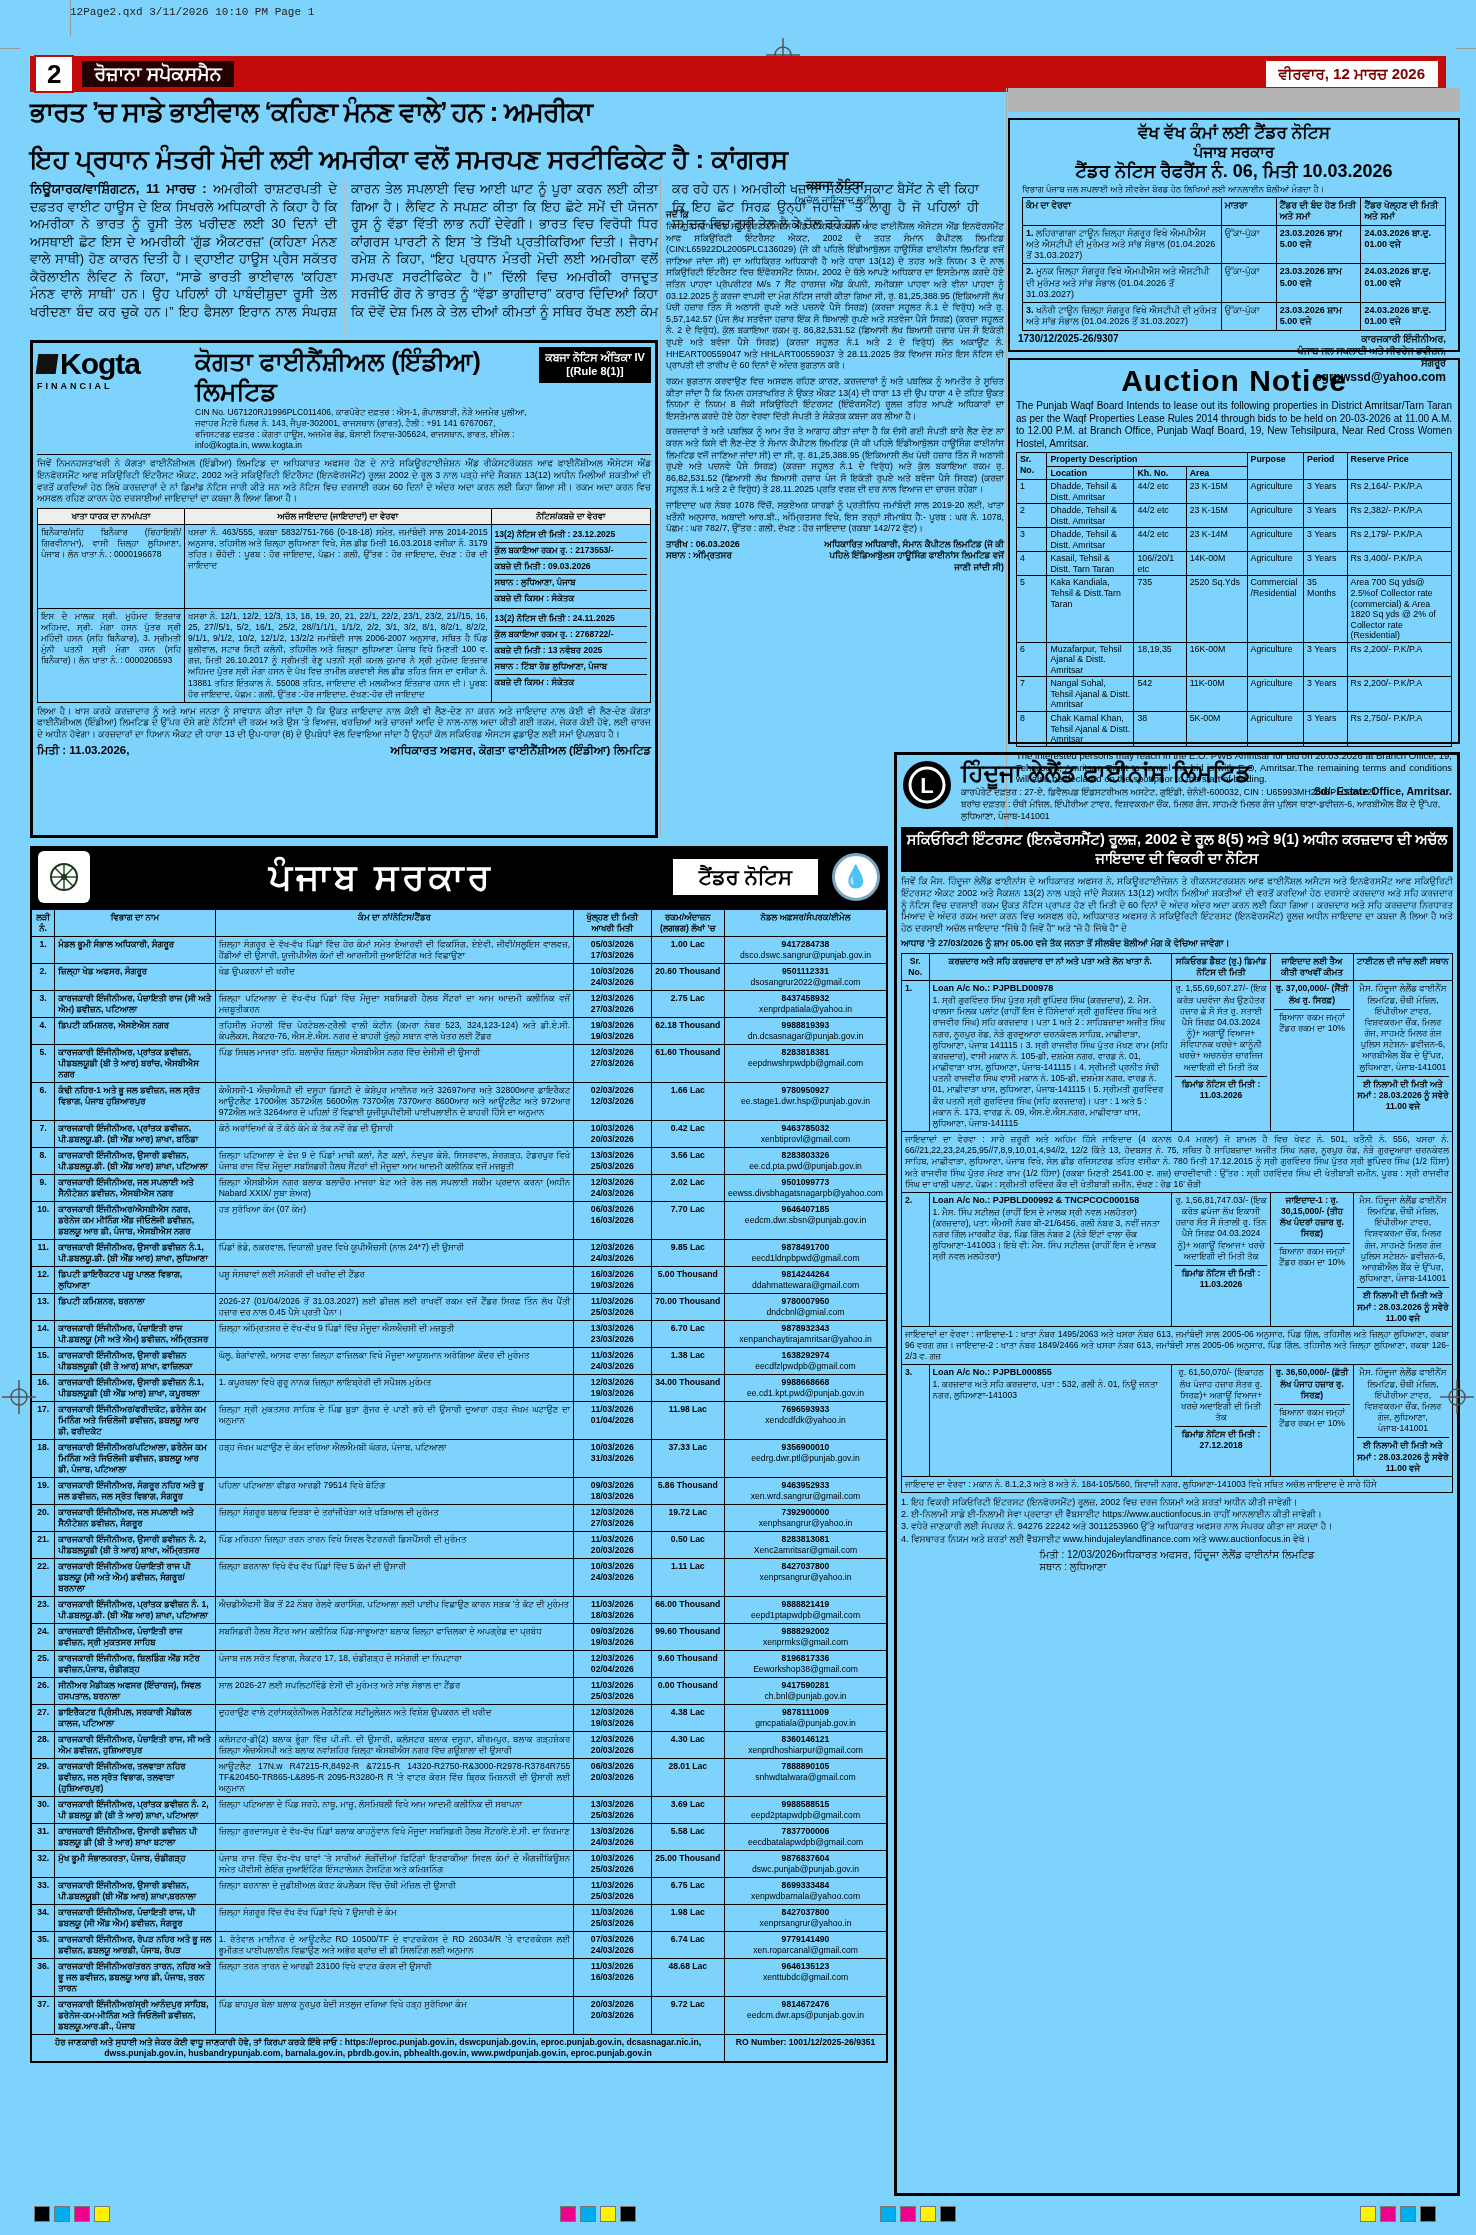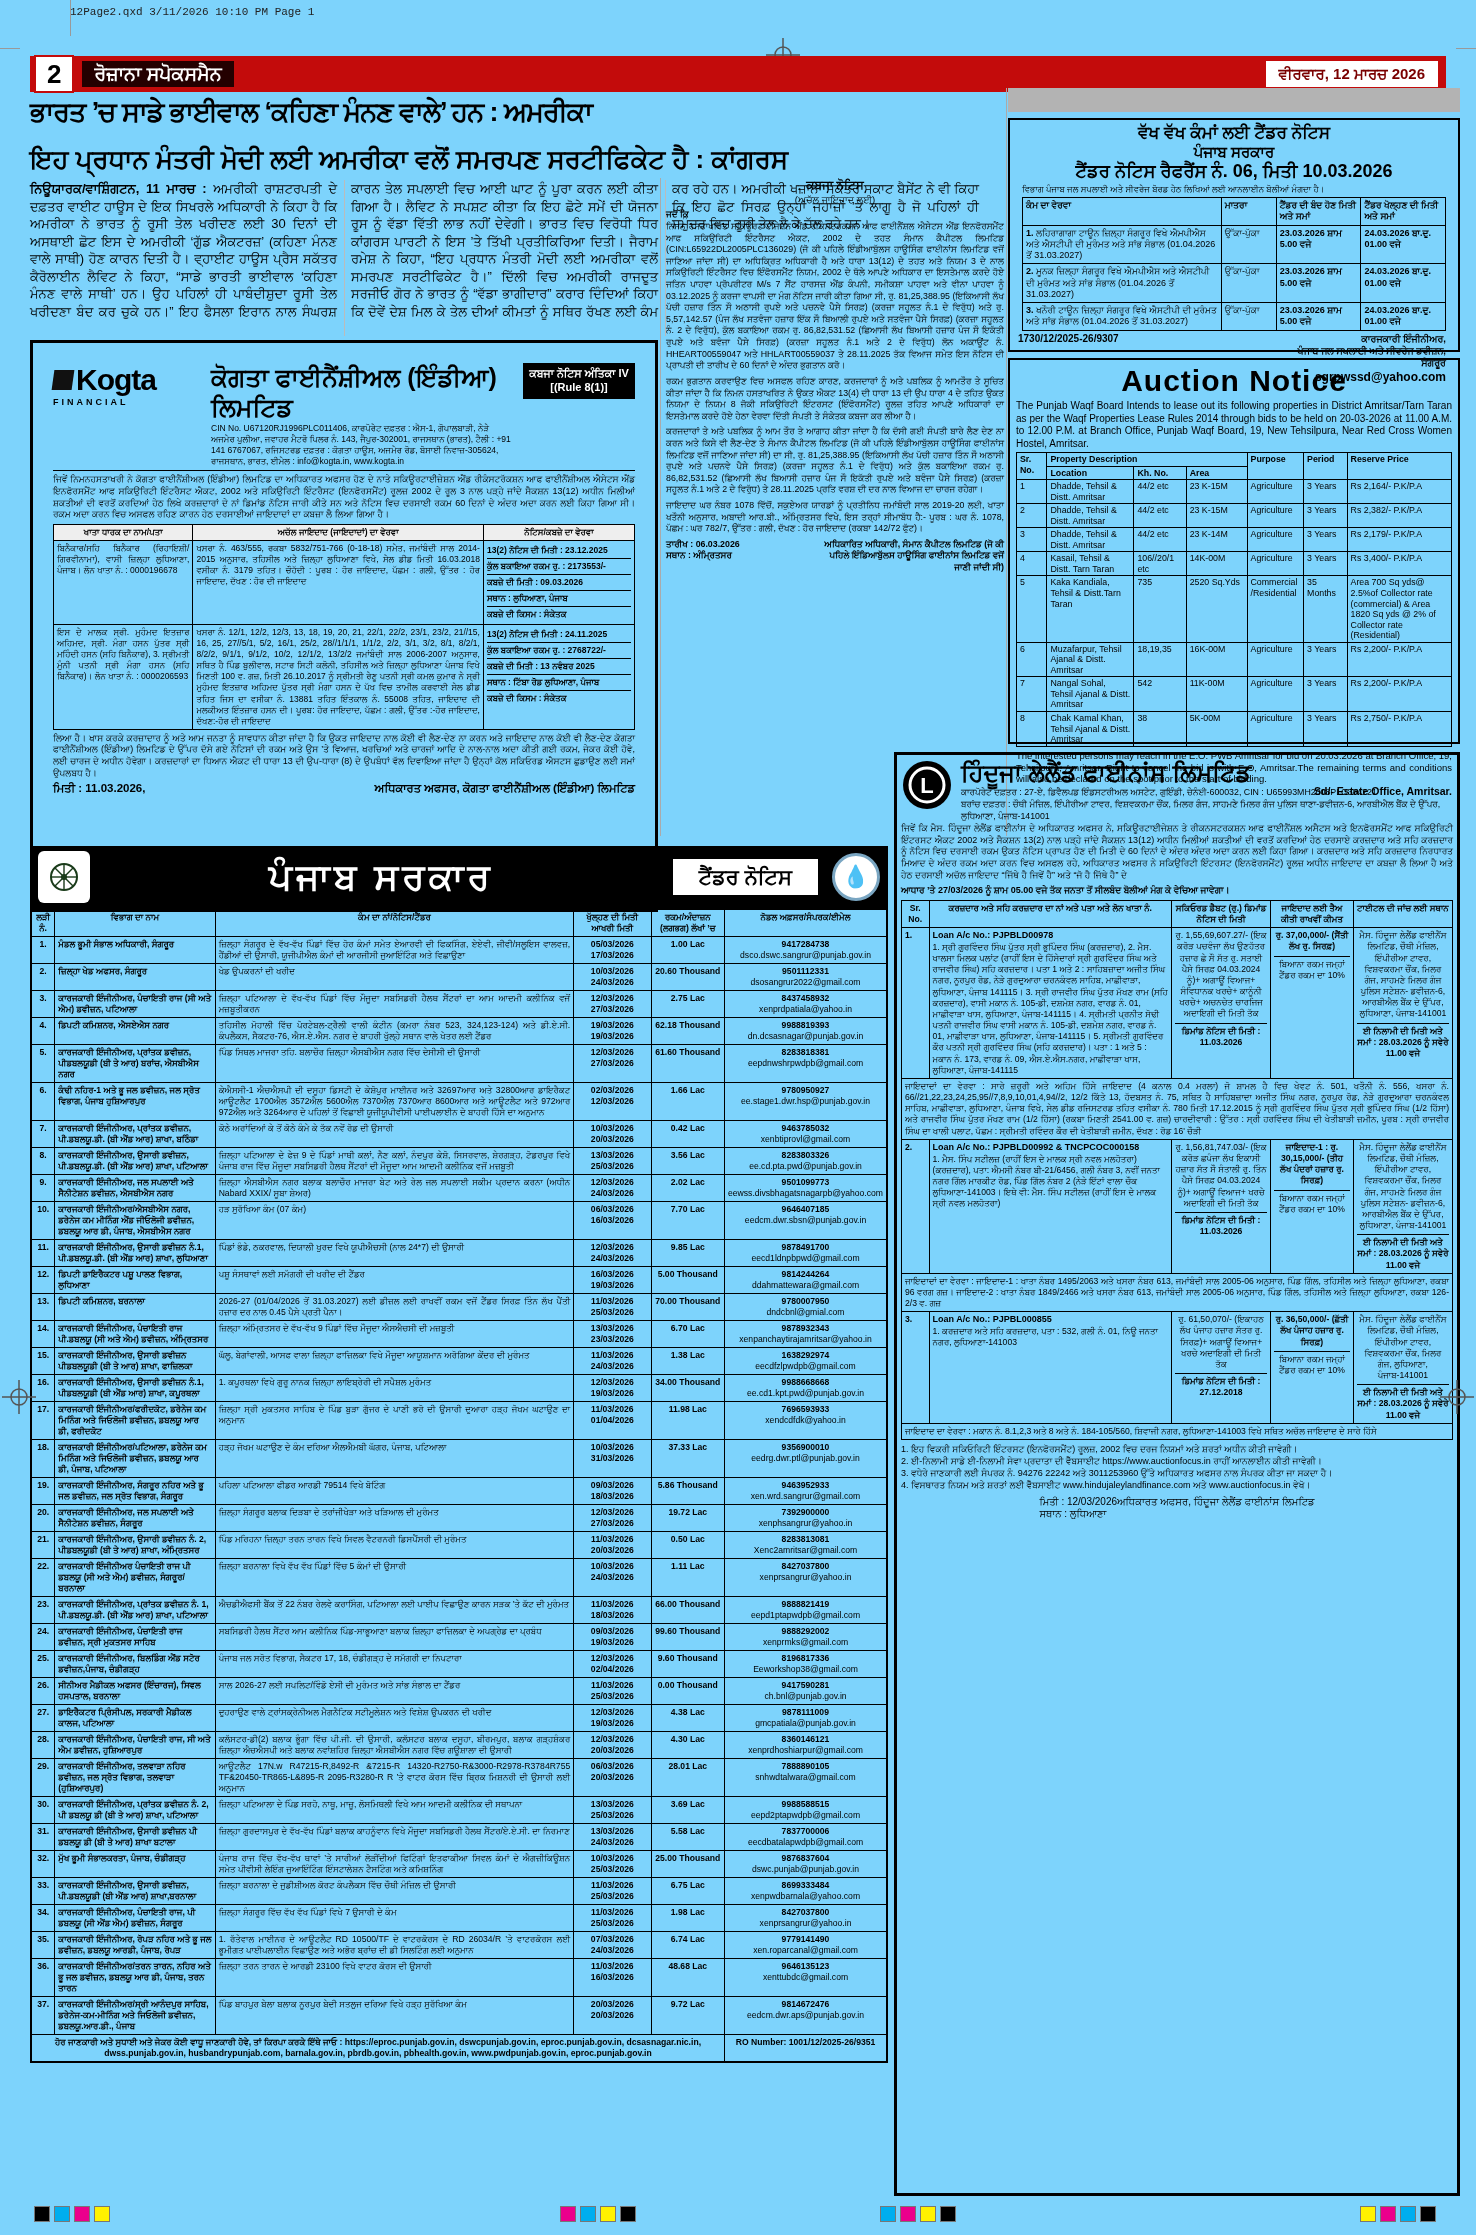--- a/index.html
+++ b/index.html
@@ -21,21 +21,21 @@
   .paper-name { margin-left:10px; background:#240000; color:#fff; font-weight:bold; font-size:19px; padding:2px 12px; }
   .issue-date { margin-left:auto; margin-right:8px; background:#fff; color:#7a0000; font-weight:bold; font-size:15px; padding:3px 12px; border:1px solid #fff; }
 
   
   .headline { left:30px; top:97px; width:945px; font-size:27px; font-weight:bold; letter-spacing:-1px; white-space:nowrap; }
   .subhead { left:30px; top:144px; width:945px; font-size:26px; font-weight:bold; }
   .article { left:30px; top:180px; width:628px; height:156px; column-count:2; column-gap:14px; column-rule:1px solid #bbb; font-size:13px; line-height:1.35; text-align:justify; }
   .article .dateline { font-weight:bold; }
 
   
-  .kogta { left:30px; top:340px; width:628px; height:572px; border:3px solid #000; padding:20px; font-size:9px; }
+  .kogta { left:30px; top:340px; width:628px; height:498px; border:3px solid #000; padding:4px; font-size:9px; }
   .kogta-head { display:flex; align-items:flex-start; gap:8px; border-bottom:1px solid #000; padding-bottom:3px; }
   .kogta-logo { width:150px; }
   .kogta-logo .k-word { font-size:30px; font-weight:bold; letter-spacing:-1px; }
   .kogta-logo .k-sq { display:inline-block; width:20px; height:20px; background:#111; margin-right:3px; transform:skewX(-8deg); }
   .kogta-logo .k-fin { font-size:9px; letter-spacing:3px; font-weight:bold; }
   .kogta-title { flex:1; }
   .kogta-title .t1 { font-size:25px; font-weight:bold; }
   .kogta-title .t2 { font-size:8.5px; line-height:1.3; }
   .kogta-badge { width:112px; background:#000; color:#fff; text-align:center; font-weight:bold; padding:4px 2px; font-size:11px; line-height:1.25; }
   .kogta p { margin-top:3px; text-align:justify; line-height:1.3; }
@@ -386,20 +386,21 @@
             <circle cx="26" cy="26" r="17" fill="none" stroke="#fff" stroke-width="3"></circle>
             <text x="26" y="34" text-anchor="middle" font-size="22" font-family="Liberation Sans, sans-serif" font-weight="bold" fill="#fff">L</text>
           </svg>
       </div>
       <div>
         <div class="hl-title">ਹਿੰਦੂਜਾ ਲੇਲੈਂਡ ਫਾਈਨਾਂਸ ਲਿਮਟਿਡ</div>
         <div class="hl-addr">ਕਾਰਪੋਰੇਟ ਦਫ਼ਤਰ : 27-ਏ, ਡਿਵੈਲਪਡ ਇੰਡਸਟਰੀਅਲ ਅਸਟੇਟ, ਗੁਇੰਡੀ, ਚੇਨੰਈ-600032, CIN : U65993MH2008PLC384221</div>
         <div class="hl-addr">ਬਰਾਂਚ ਦਫ਼ਤਰ : ਚੌਥੀ ਮੰਜ਼ਿਲ, ਇੰਪੀਰੀਆ ਟਾਵਰ, ਵਿਸ਼ਵਕਰਮਾ ਚੌਂਕ, ਮਿਲਰ ਗੰਜ, ਸਾਹਮਣੇ ਮਿਲਰ ਗੰਜ ਪੁਲਿਸ ਥਾਣਾ-ਡਵੀਜ਼ਨ-6, ਆਰਬੀਐਲ ਬੈਂਕ ਦੇ ਉੱਪਰ, ਲੁਧਿਆਣਾ, ਪੰਜਾਬ-141001</div>
       </div>
     </div>
+    <div class="hl-banner">ਸਕਿਓਰਿਟੀ ਇੰਟਰਸਟ (ਇਨਫੋਰਸਮੈਂਟ) ਰੂਲਜ਼, 2002 ਦੇ ਰੂਲ 8(5) ਅਤੇ 9(1) ਅਧੀਨ ਕਰਜ਼ਦਾਰ ਦੀ ਅਚੱਲ ਜਾਇਦਾਦ ਦੀ ਵਿਕਰੀ ਦਾ ਨੋਟਿਸ</div>
     <div class="body">ਜਿਵੇਂ ਕਿ ਮੈਸ. ਹਿੰਦੂਜਾ ਲੇਲੈਂਡ ਫਾਈਨਾਂਸ ਦੇ ਅਧਿਕਾਰਤ ਅਫਸਰ ਨੇ, ਸਕਿਊਰਟਾਈਜੇਸ਼ਨ ਤੇ ਰੀਕਨਸਟਰਕਸ਼ਨ ਆਫ ਫਾਈਨੈਂਸ਼ਲ ਅਸੈਟਸ ਅਤੇ ਇਨਫੋਰਸਮੈਂਟ ਆਫ ਸਕਿਉਰਿਟੀ ਇੰਟਰਸਟ ਐਕਟ 2002 ਅਤੇ ਸੈਕਸ਼ਨ 13(2) ਨਾਲ ਪੜ੍ਹੇ ਜਾਂਦੇ ਸੈਕਸ਼ਨ 13(12) ਅਧੀਨ ਮਿਲੀਆਂ ਸ਼ਕਤੀਆਂ ਦੀ ਵਰਤੋਂ ਕਰਦਿਆਂ ਹੇਠ ਦਰਸਾਏ ਕਰਜ਼ਦਾਰ ਅਤੇ ਸਹਿ ਕਰਜ਼ਦਾਰ ਨੂੰ ਨੋਟਿਸ ਵਿਚ ਦਰਸਾਈ ਰਕਮ ਉਕਤ ਨੋਟਿਸ ਪ੍ਰਾਪਤ ਹੋਣ ਦੀ ਮਿਤੀ ਦੇ 60 ਦਿਨਾਂ ਦੇ ਅੰਦਰ ਅੰਦਰ ਅਦਾ ਕਰਨ ਲਈ ਕਿਹਾ ਗਿਆ। ਕਰਜ਼ਦਾਰ ਅਤੇ ਸਹਿ ਕਰਜ਼ਦਾਰ ਨਿਰਧਾਰਤ ਮਿਆਦ ਦੇ ਅੰਦਰ ਰਕਮ ਅਦਾ ਕਰਨ ਵਿਚ ਅਸਫਲ ਰਹੇ, ਅਧਿਕਾਰਤ ਅਫਸਰ ਨੇ ਸਕਿਉਰਿਟੀ ਇੰਟਰਸਟ (ਇਨਫੋਰਸਮੈਂਟ) ਰੂਲਜ਼ ਅਧੀਨ ਜਾਇਦਾਦ ਦਾ ਕਬਜ਼ਾ ਲੈ ਲਿਆ ਹੈ ਅਤੇ ਹੇਠ ਦਰਸਾਈ ਅਚੱਲ ਜਾਇਦਾਦ “ਜਿੱਥੇ ਹੈ ਜਿਵੇਂ ਹੈ” ਅਤੇ “ਜੋ ਹੈ ਜਿੱਥੇ ਹੈ” ਦੇ</div>
     <div class="body" style="font-weight:bold">ਆਧਾਰ ’ਤੇ 27/03/2026 ਨੂੰ ਸ਼ਾਮ 05.00 ਵਜੇ ਤੱਕ ਜਨਤਾ ਤੋਂ ਸੀਲਬੰਦ ਬੋਲੀਆਂ ਮੰਗ ਕੇ ਵੇਚਿਆ ਜਾਵੇਗਾ।</div>
     <table>
       <thead>
         <tr>
           <th style="width:5%">Sr. No.</th>
           <th style="width:44%">ਕਰਜ਼ਦਾਰ ਅਤੇ ਸਹਿ ਕਰਜ਼ਦਾਰ ਦਾ ਨਾਂ ਅਤੇ ਪਤਾ ਅਤੇ ਲੋਨ ਖਾਤਾ ਨੰ.</th>
           <th style="width:18%">ਸਕਿਓਰਡ ਡੈਬਟ (ਰੁ.) ਡਿਮਾਂਡ ਨੋਟਿਸ ਦੀ ਮਿਤੀ</th>
           <th style="width:15%">ਜਾਇਦਾਦ ਲਈ ਤੈਅ ਕੀਤੀ ਰਾਖਵੀਂ ਕੀਮਤ</th>
           <th style="width:18%">ਟਾਈਟਲ ਦੀ ਜਾਂਚ ਲਈ ਸਥਾਨ</th>

